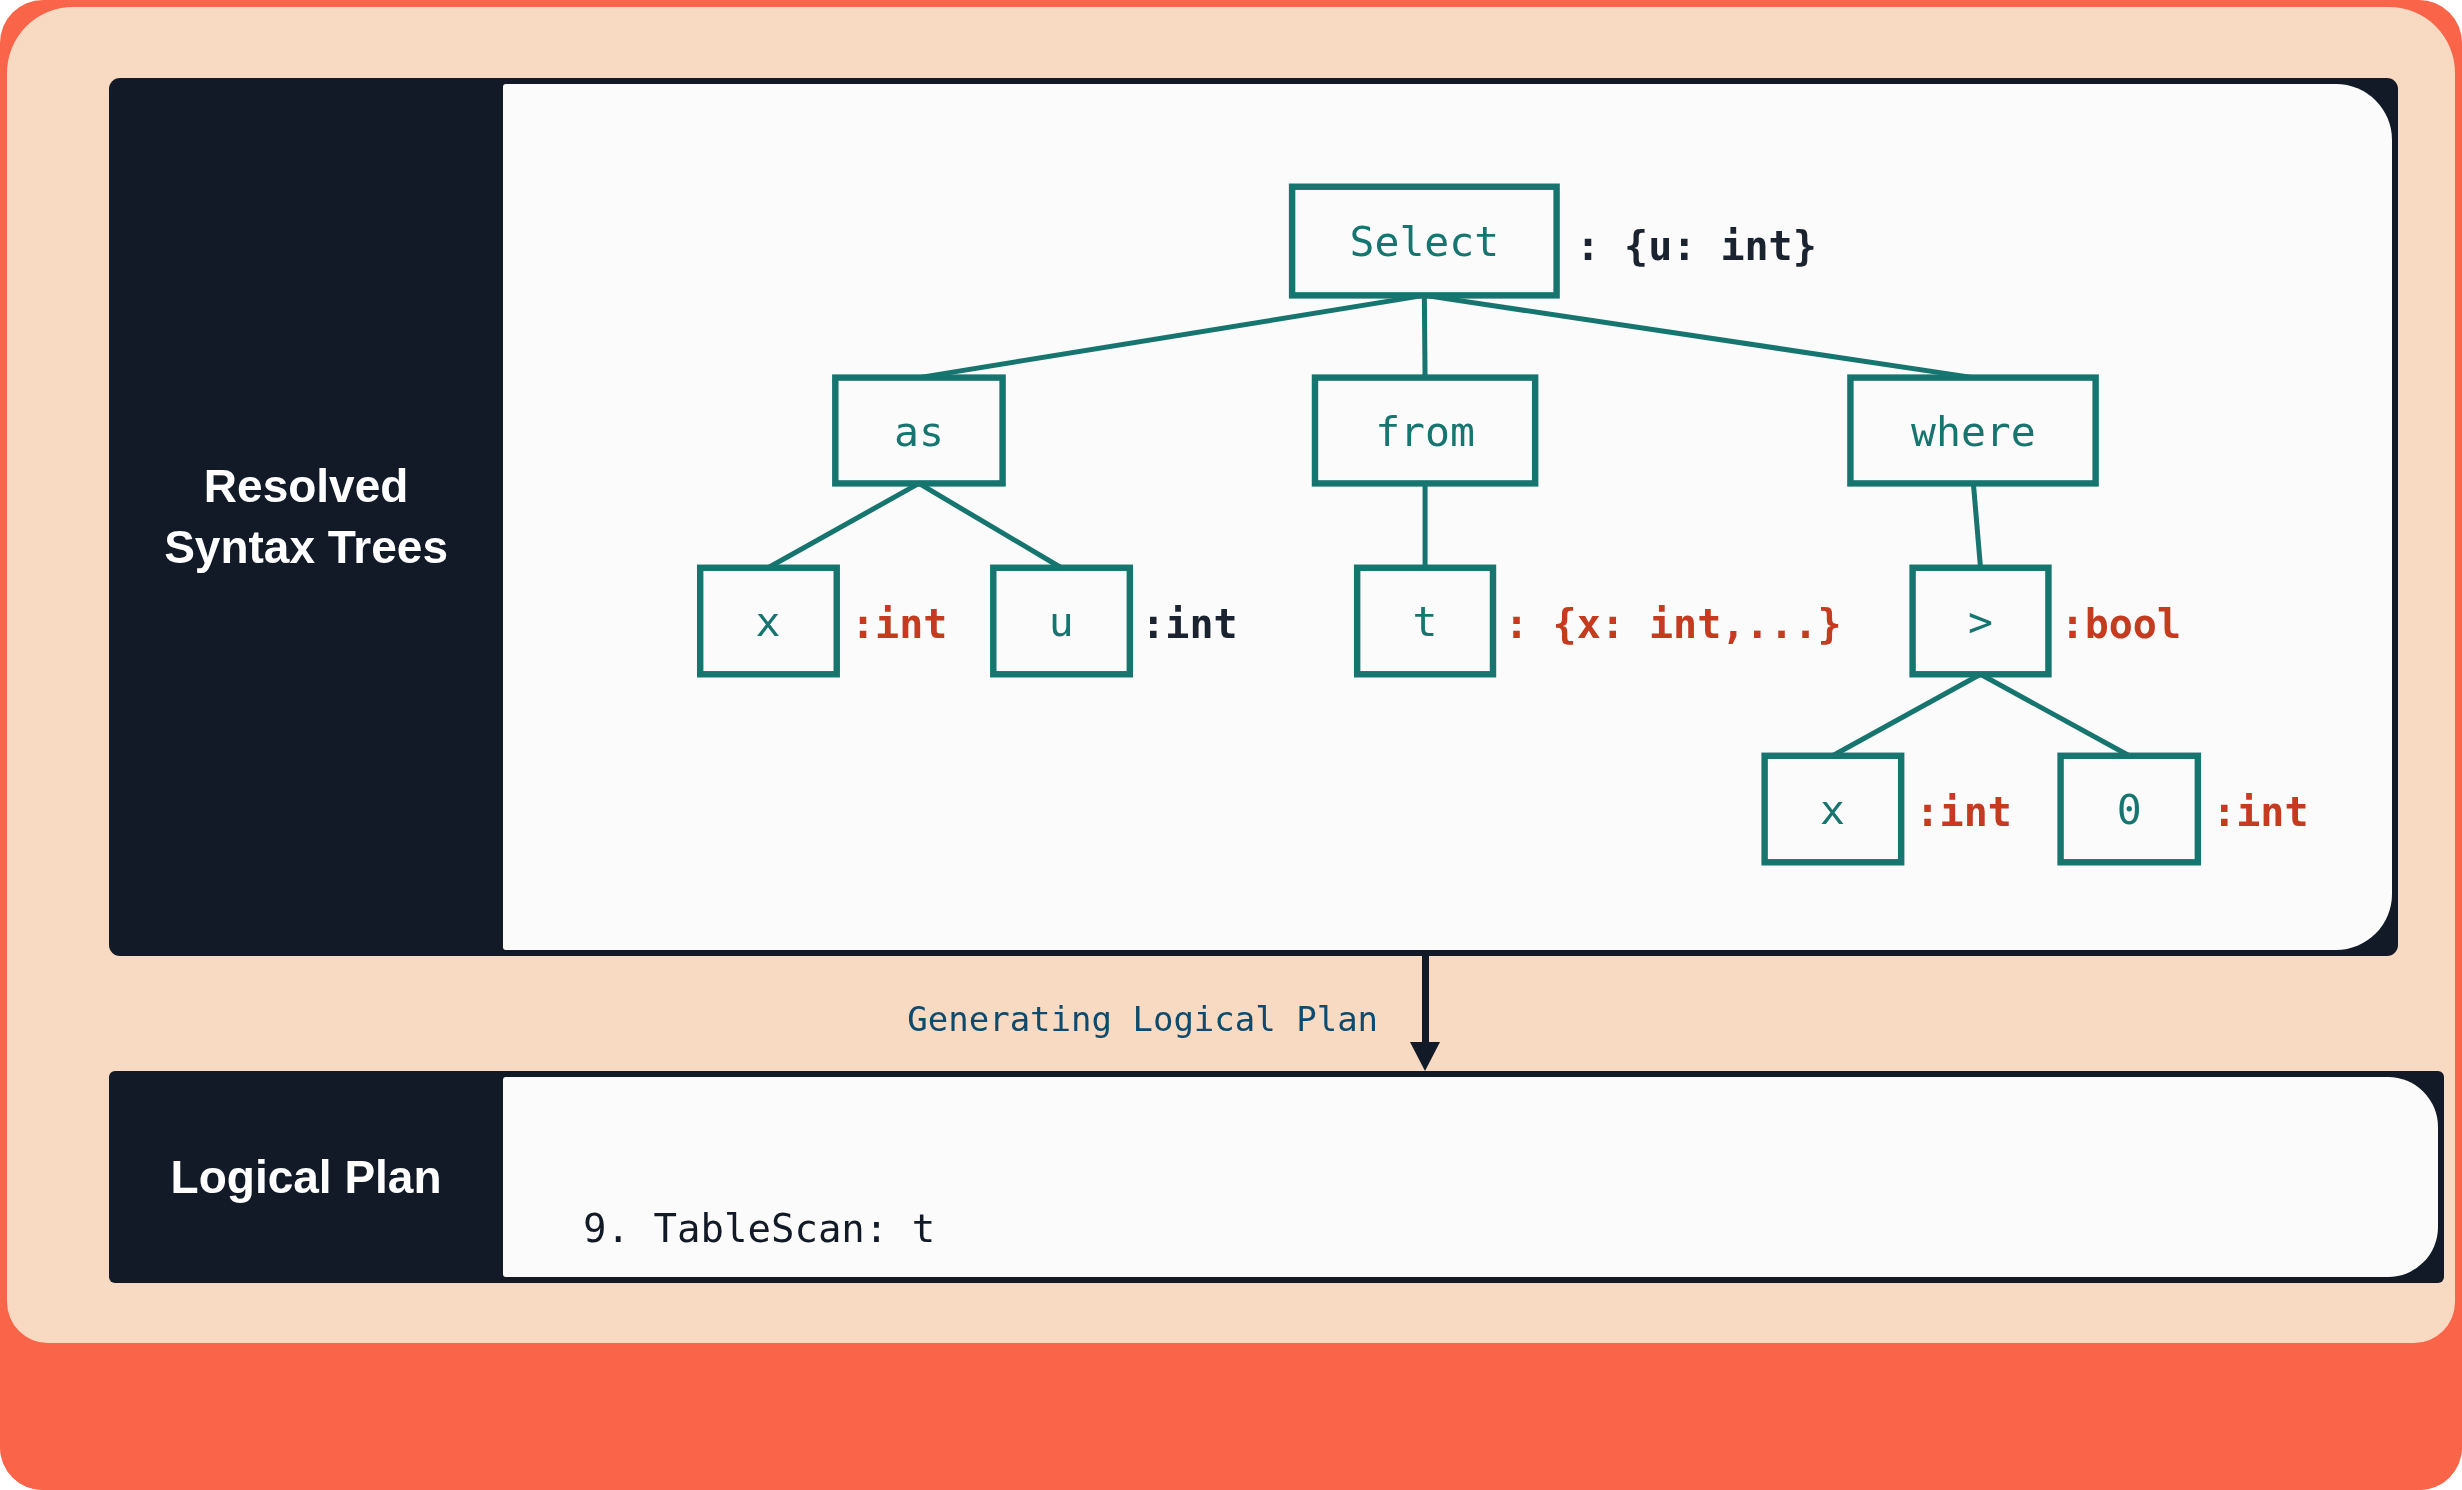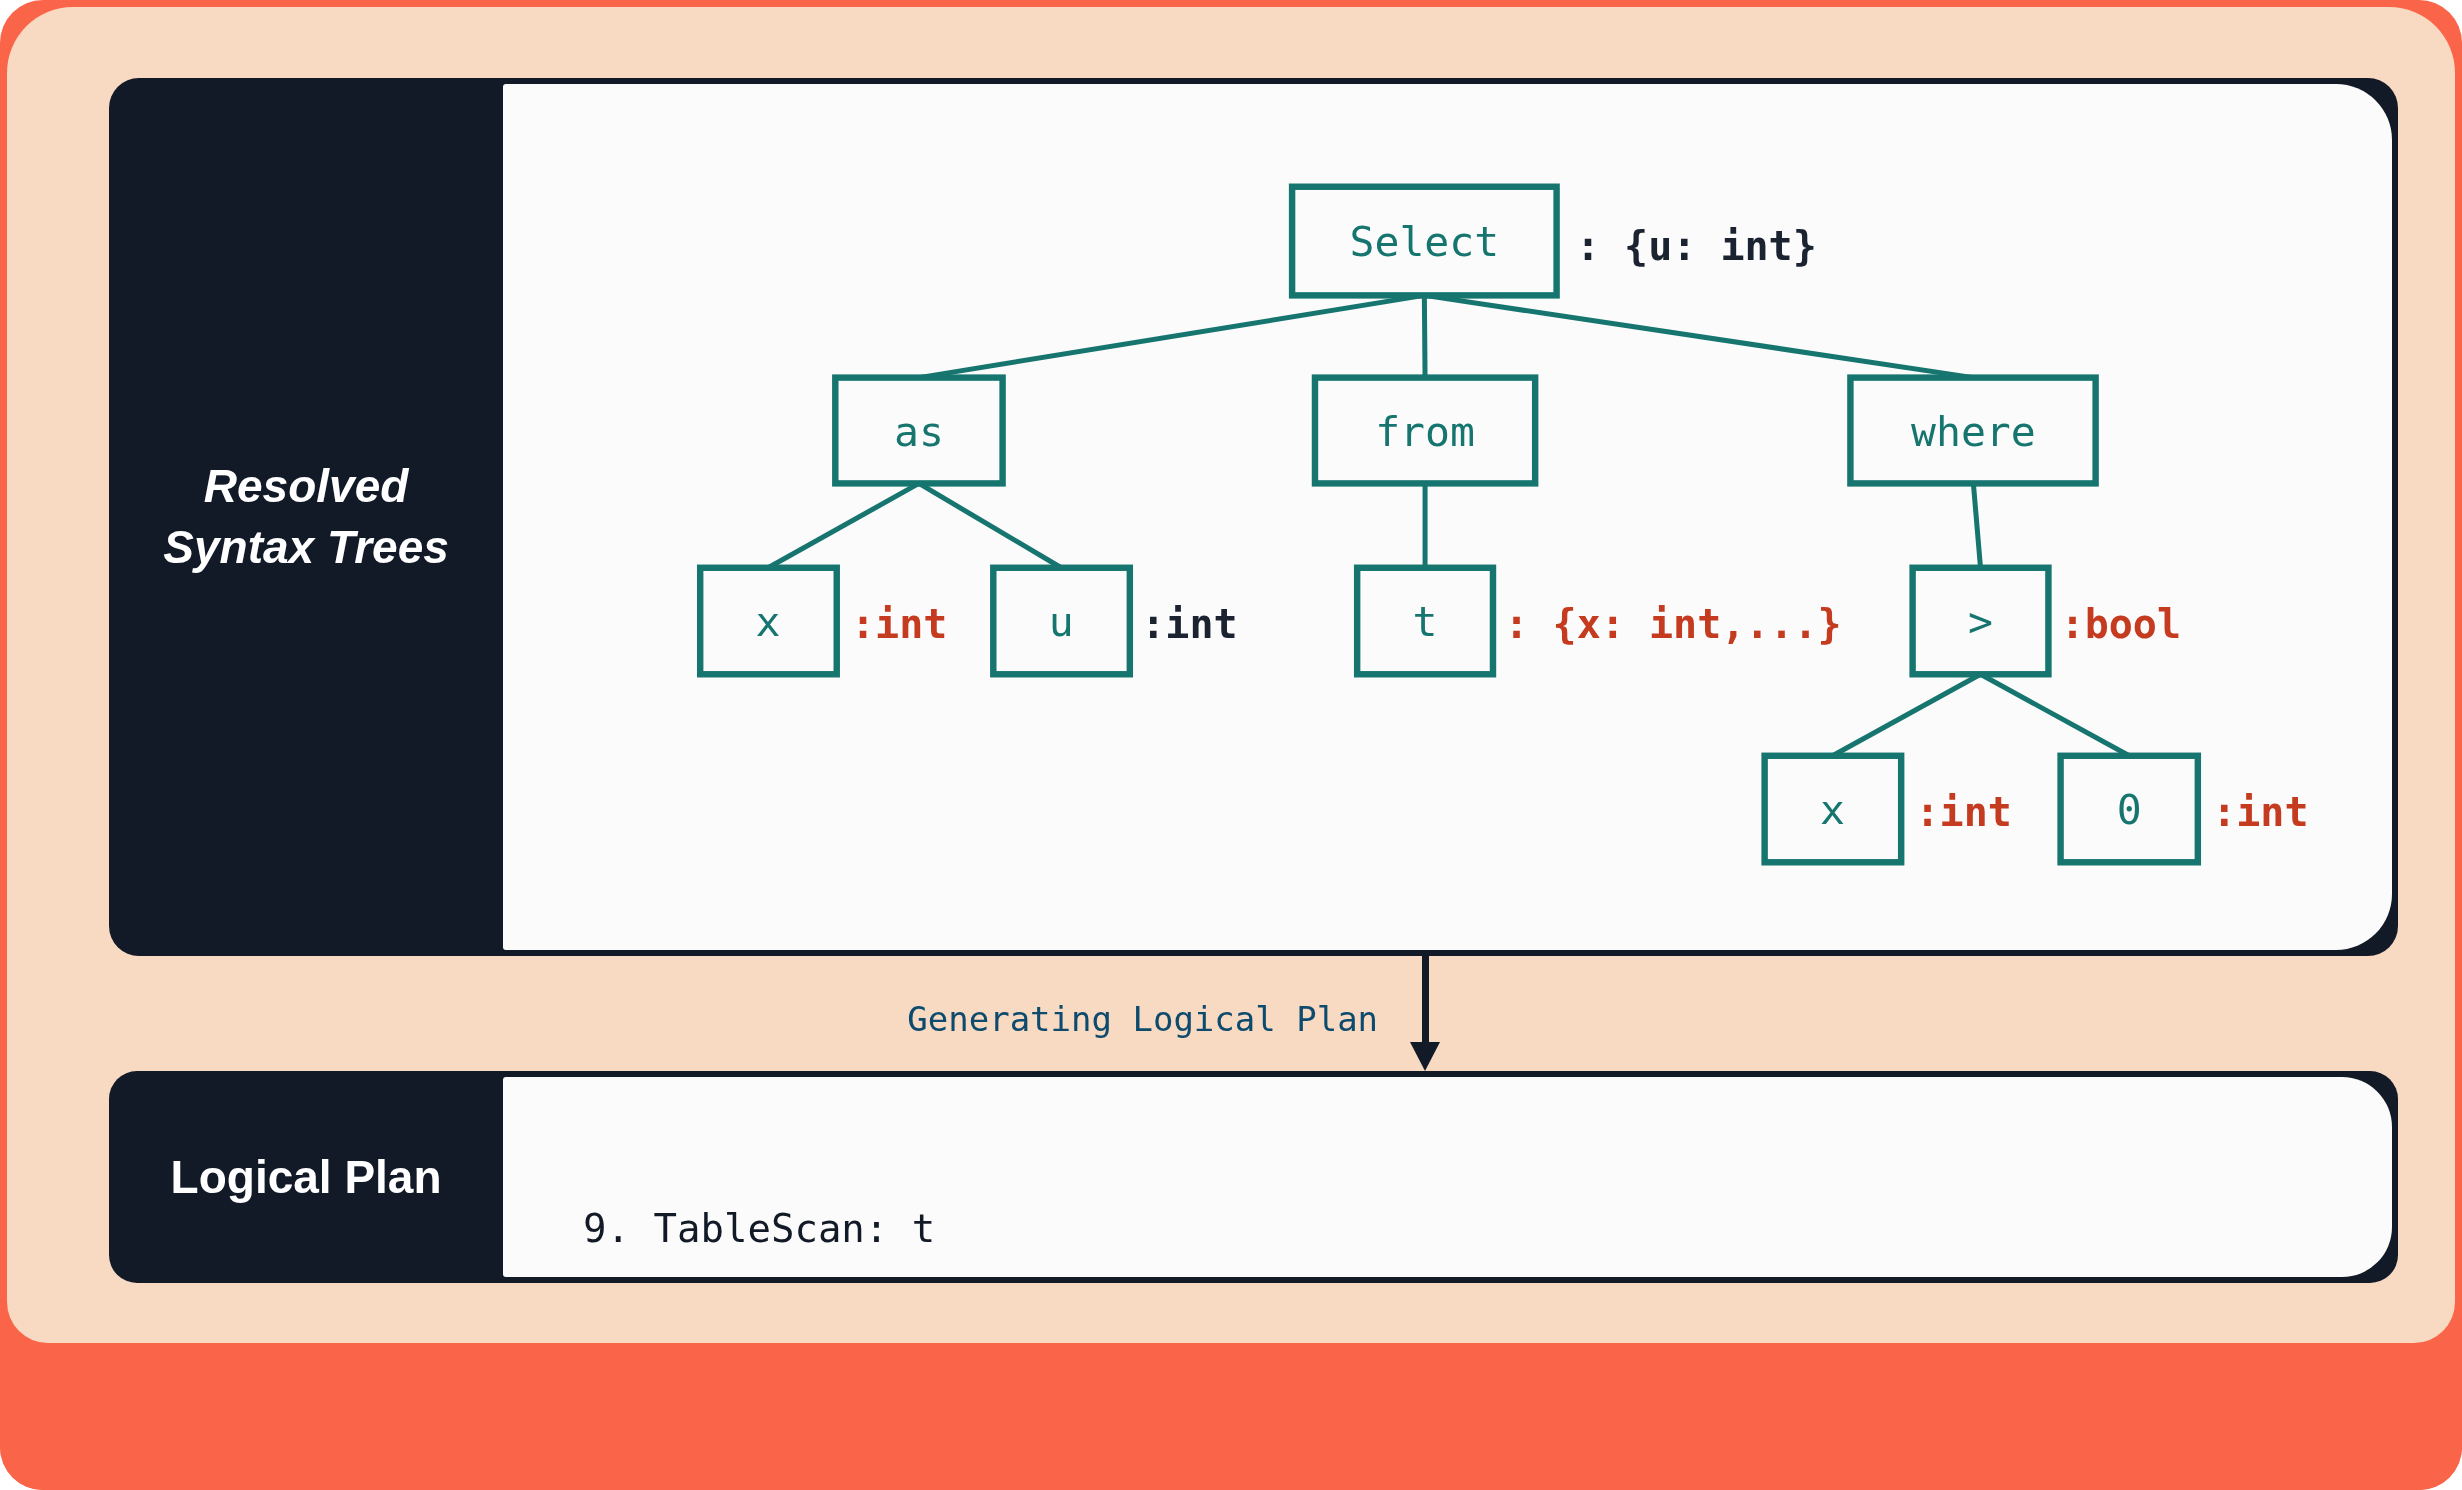--- a/index.html
+++ b/index.html
@@ -2,22 +2,22 @@
 <html style="font-size:11.4px"><head>
 <meta charset="utf-8">
 <style>
   html,body{margin:0;padding:0;background:#ffffff;}
   body{width:2462px;height:1490px;position:relative;font-family:"Liberation Sans",sans-serif;}
   .frame{position:absolute;left:0;top:0;width:2462px;height:1490px;background:#FA6549;border-radius:43px;overflow:hidden;}
   .content-area{position:absolute;left:7.1px;top:7.1px;width:2448px;height:1336px;background:#F8D9C2;border-radius:66px 66px 41px 41px;}
 
   
   .panel{position:absolute;background:#131A27;}
-  .panel-top{left:102px;top:71px;width:2289px;height:878px;border-radius:30px;font-style:italic;}
-  .panel-bottom{left:102px;top:1064px;width:2289px;height:212px;border-radius:28px;}
+  .panel-top{left:102px;top:71px;width:2289px;height:878px;border-radius:11px;}
+  .panel-bottom{left:102px;top:1064px;width:2289px;height:212px;border-radius:6px;padding-left:46px;}
   .panel-white{position:absolute;top:6.4px;right:6.4px;bottom:6.4px;left:394px;background:#FBFBFB;}
   .panel-top .panel-white{border-radius:2.9px 56px 56px 2.9px;}
   .panel-bottom .panel-white{border-radius:2.9px 50px 50px 2.9px;}
   .sidebar{position:absolute;left:0;top:0;bottom:0;width:394px;display:flex;flex-direction:column;align-items:center;justify-content:center;}
   .sidebar-label{color:#ffffff;font-weight:bold;font-size:46px;line-height:61px;text-align:center;}
 
   
   .tree-svg{position:absolute;left:102px;top:71px;width:2289px;height:878px;}
   .tree-svg line{stroke:#16756F;stroke-width:7;}
   .tree-svg rect.node-box{fill:#FBFBFB;stroke:#16756F;stroke-width:9;}

